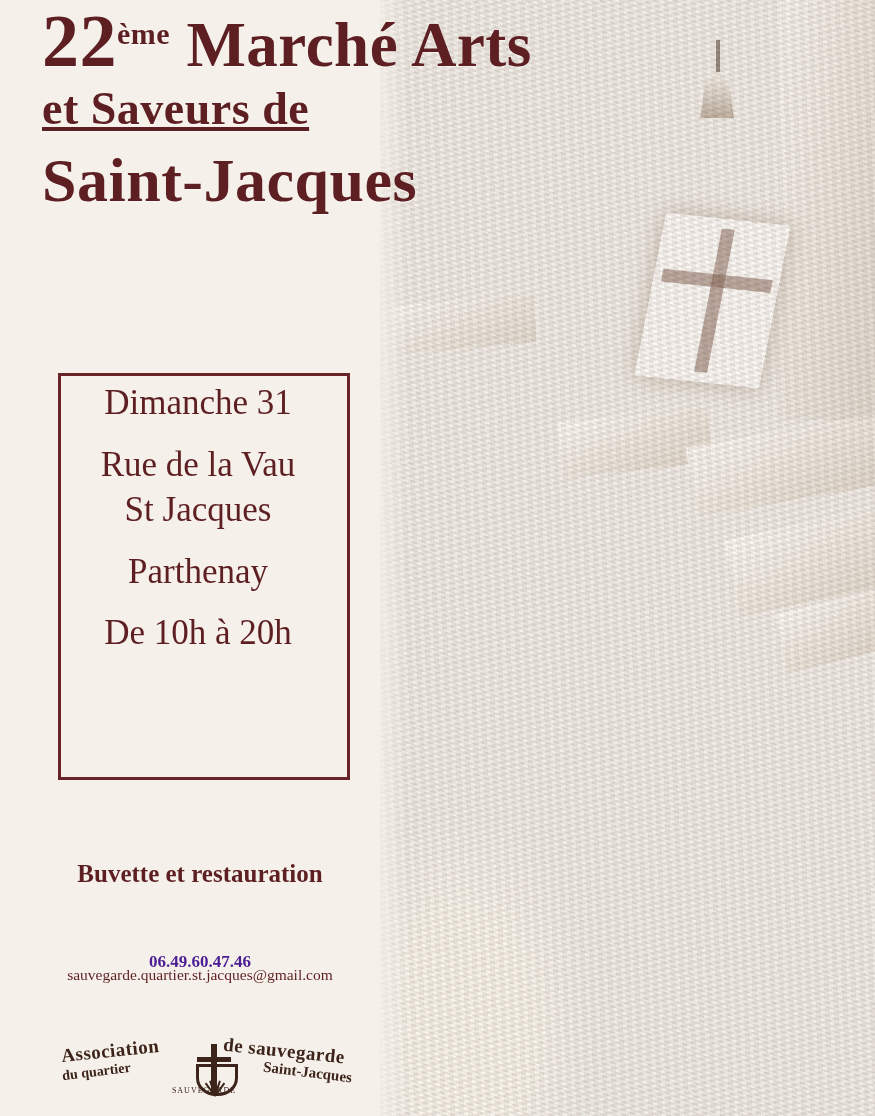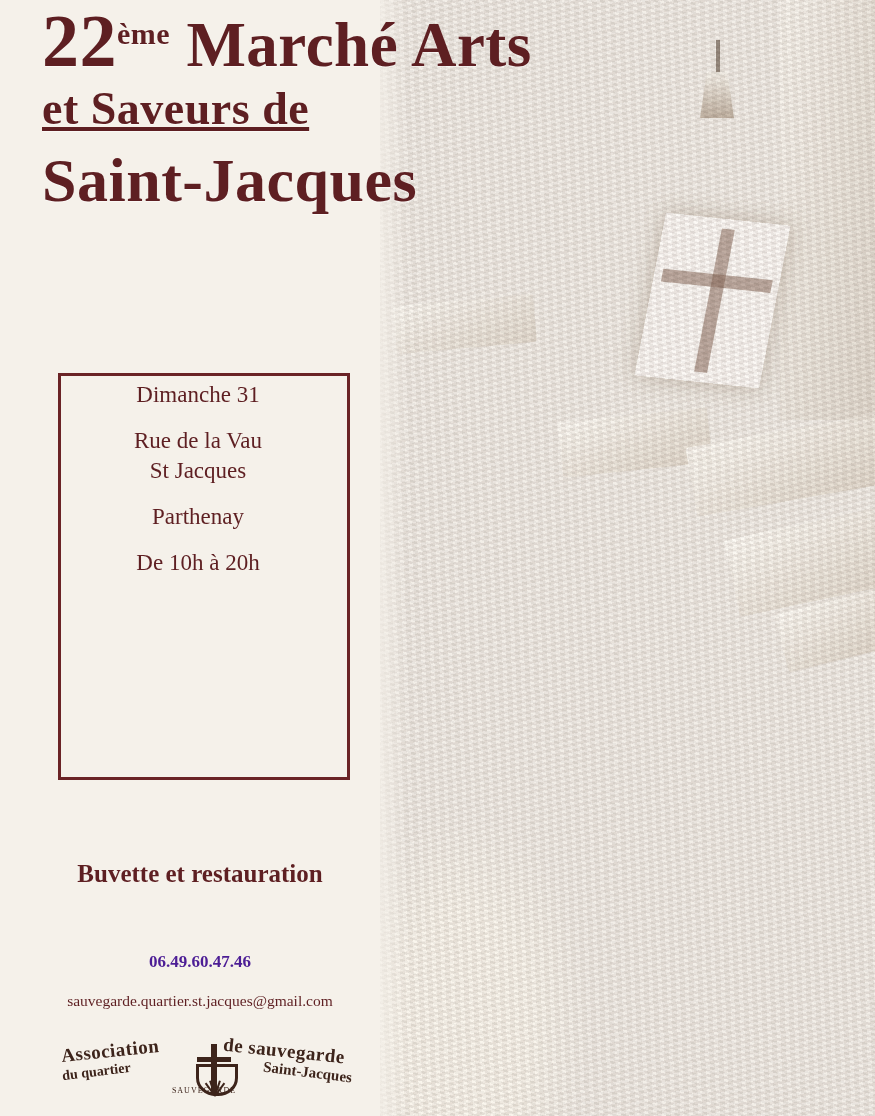--- a/index.html
+++ b/index.html
@@ -144,21 +144,21 @@
     border: 3px solid #6a2326;
     box-sizing: border-box;
     background: rgba(245,241,234,0.85);
   }
   .info-lines {
     position: absolute;
     left: 58px; top: 380px;
     width: 280px;
     text-align: center;
     color: #5e1f22;
-    font-size: 23px;
+    font-size: 35px;
     line-height: 1.30;
   }
   .info-lines .gap { display: block; height: 16px; }
 
   
   .buvette {
     position: absolute;
     left: 20px; top: 848px;
     width: 360px;
     text-align: center;
@@ -171,21 +171,21 @@
     position: absolute;
     left: 20px; top: 952px;
     width: 360px;
     text-align: center;
     color: #4c1d95;
     font-weight: 700;
     font-size: 17px;
   }
   .email {
     position: absolute;
-    left: 10px; top: 992px;
+    left: 10px; top: 966px;
     width: 380px;
     text-align: center;
     color: #5e1f22;
     font-size: 15.5px;
   }
 
   
   .logo {
     position: absolute;
     left: 48px; top: 1036px;

